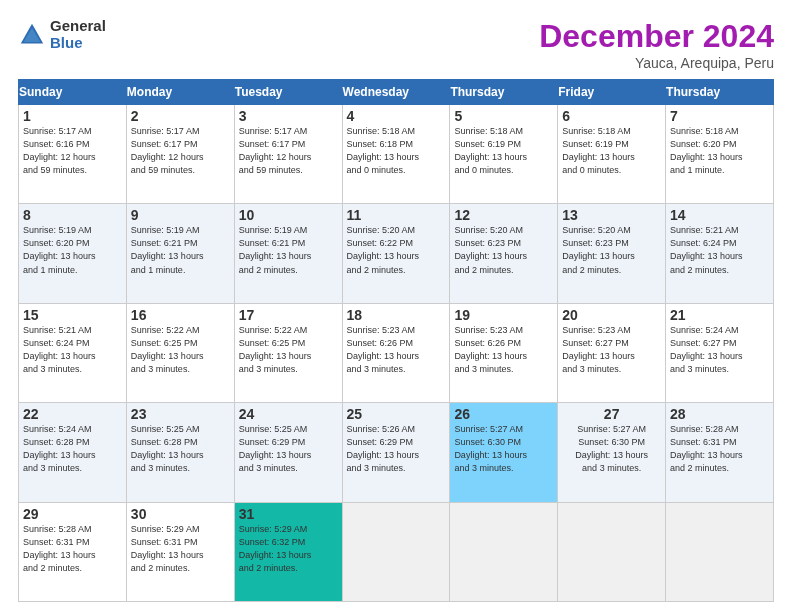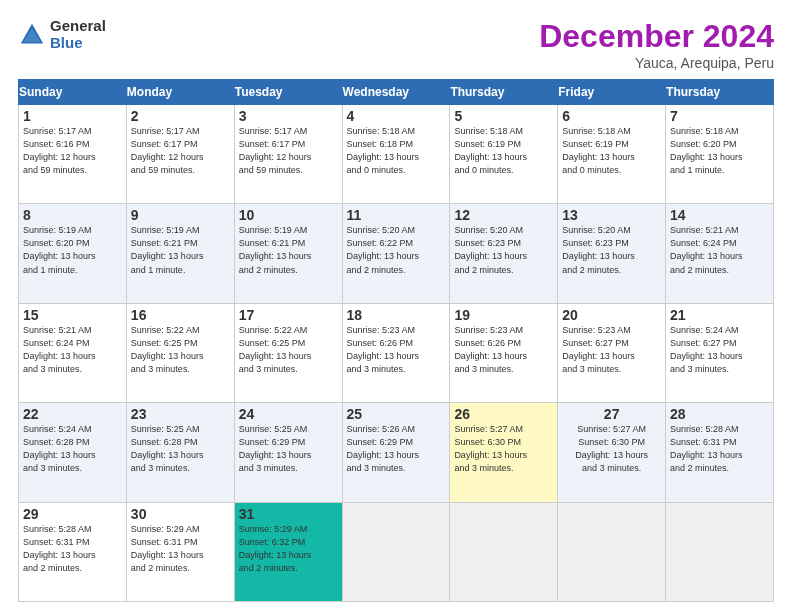--- a/index.html
+++ b/index.html
@@ -164,21 +164,21 @@
           <td style="background: rgb(255, 255, 255); border-radius: 18px;"><span class="day-num">18</span><span class="day-info">Sunrise: 5:23 AM<br>Sunset: 6:26 PM<br>Daylight: 13 hours<br>and 3 minutes.</span></td>
           <td style="background: rgb(255, 255, 255);"><span class="day-num">19</span><span class="day-info">Sunrise: 5:23 AM<br>Sunset: 6:26 PM<br>Daylight: 13 hours<br>and 3 minutes.</span></td>
           <td style="background: rgb(255, 255, 255);"><span class="day-num">20</span><span class="day-info">Sunrise: 5:23 AM<br>Sunset: 6:27 PM<br>Daylight: 13 hours<br>and 3 minutes.</span></td>
           <td style="background: rgb(255, 255, 255);"><span class="day-num">21</span><span class="day-info">Sunrise: 5:24 AM<br>Sunset: 6:27 PM<br>Daylight: 13 hours<br>and 3 minutes.</span></td>
         </tr>
         <tr>
           <td style="background: rgb(238, 243, 250);"><span class="day-num">22</span><span class="day-info">Sunrise: 5:24 AM<br>Sunset: 6:28 PM<br>Daylight: 13 hours<br>and 3 minutes.</span></td>
           <td style="background: rgb(238, 243, 250);"><span class="day-num">23</span><span class="day-info">Sunrise: 5:25 AM<br>Sunset: 6:28 PM<br>Daylight: 13 hours<br>and 3 minutes.</span></td>
           <td style="background: rgb(238, 243, 250);"><span class="day-num">24</span><span class="day-info">Sunrise: 5:25 AM<br>Sunset: 6:29 PM<br>Daylight: 13 hours<br>and 3 minutes.</span></td>
           <td style="background: rgb(238, 243, 250);"><span class="day-num">25</span><span class="day-info">Sunrise: 5:26 AM<br>Sunset: 6:29 PM<br>Daylight: 13 hours<br>and 3 minutes.</span></td>
-          <td style="background: #fef9c3; margin-left: 28px;"><span class="day-num">26</span><span class="day-info">Sunrise: 5:27 AM<br>Sunset: 6:30 PM<br>Daylight: 13 hours<br>and 3 minutes.</span></td>
+          <td style="background: #7dd3fc; margin-left: 28px;"><span class="day-num">26</span><span class="day-info">Sunrise: 5:27 AM<br>Sunset: 6:30 PM<br>Daylight: 13 hours<br>and 3 minutes.</span></td>
           <td style="background: rgb(238, 243, 250); text-align: center;"><span class="day-num">27</span><span class="day-info">Sunrise: 5:27 AM<br>Sunset: 6:30 PM<br>Daylight: 13 hours<br>and 3 minutes.</span></td>
           <td style="background: rgb(238, 243, 250);"><span class="day-num">28</span><span class="day-info">Sunrise: 5:28 AM<br>Sunset: 6:31 PM<br>Daylight: 13 hours<br>and 2 minutes.</span></td>
         </tr>
         <tr>
           <td style="background: rgb(255, 255, 255); margin-left: 46px;"><span class="day-num">29</span><span class="day-info">Sunrise: 5:28 AM<br>Sunset: 6:31 PM<br>Daylight: 13 hours<br>and 2 minutes.</span></td>
           <td style="background: rgb(255, 255, 255);"><span class="day-num">30</span><span class="day-info">Sunrise: 5:29 AM<br>Sunset: 6:31 PM<br>Daylight: 13 hours<br>and 2 minutes.</span></td>
           <td style="background: #14b8a6;"><span class="day-num">31</span><span class="day-info">Sunrise: 5:29 AM<br>Sunset: 6:32 PM<br>Daylight: 13 hours<br>and 2 minutes.</span></td>
           <td class="empty" style="background: rgb(240, 240, 240);"></td>
           <td class="empty" style="background: rgb(240, 240, 240);"></td>
           <td class="empty" style="background: rgb(240, 240, 240);"></td>

